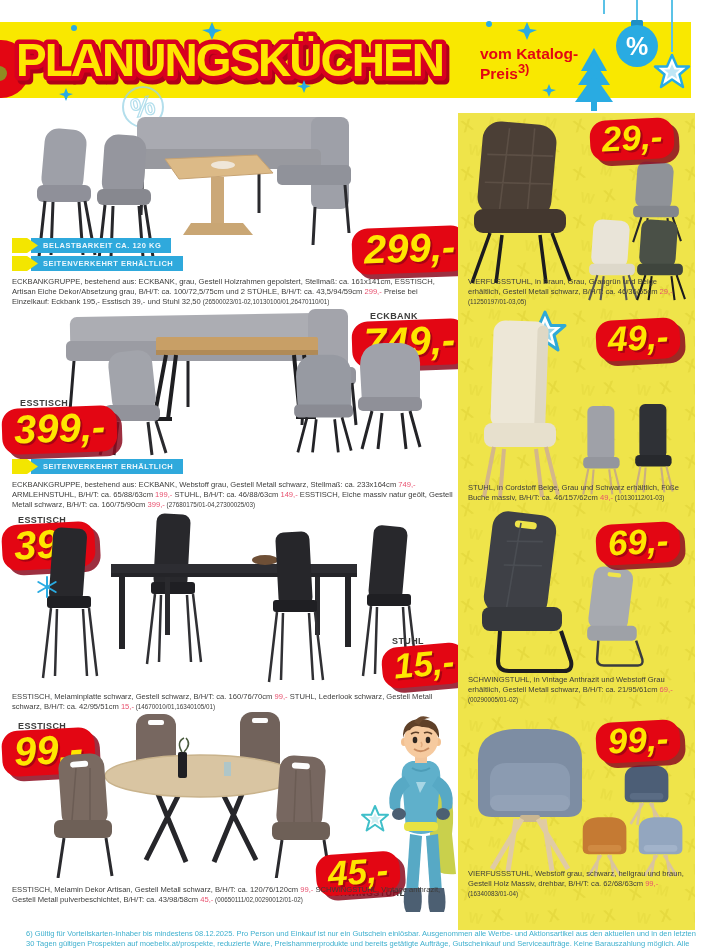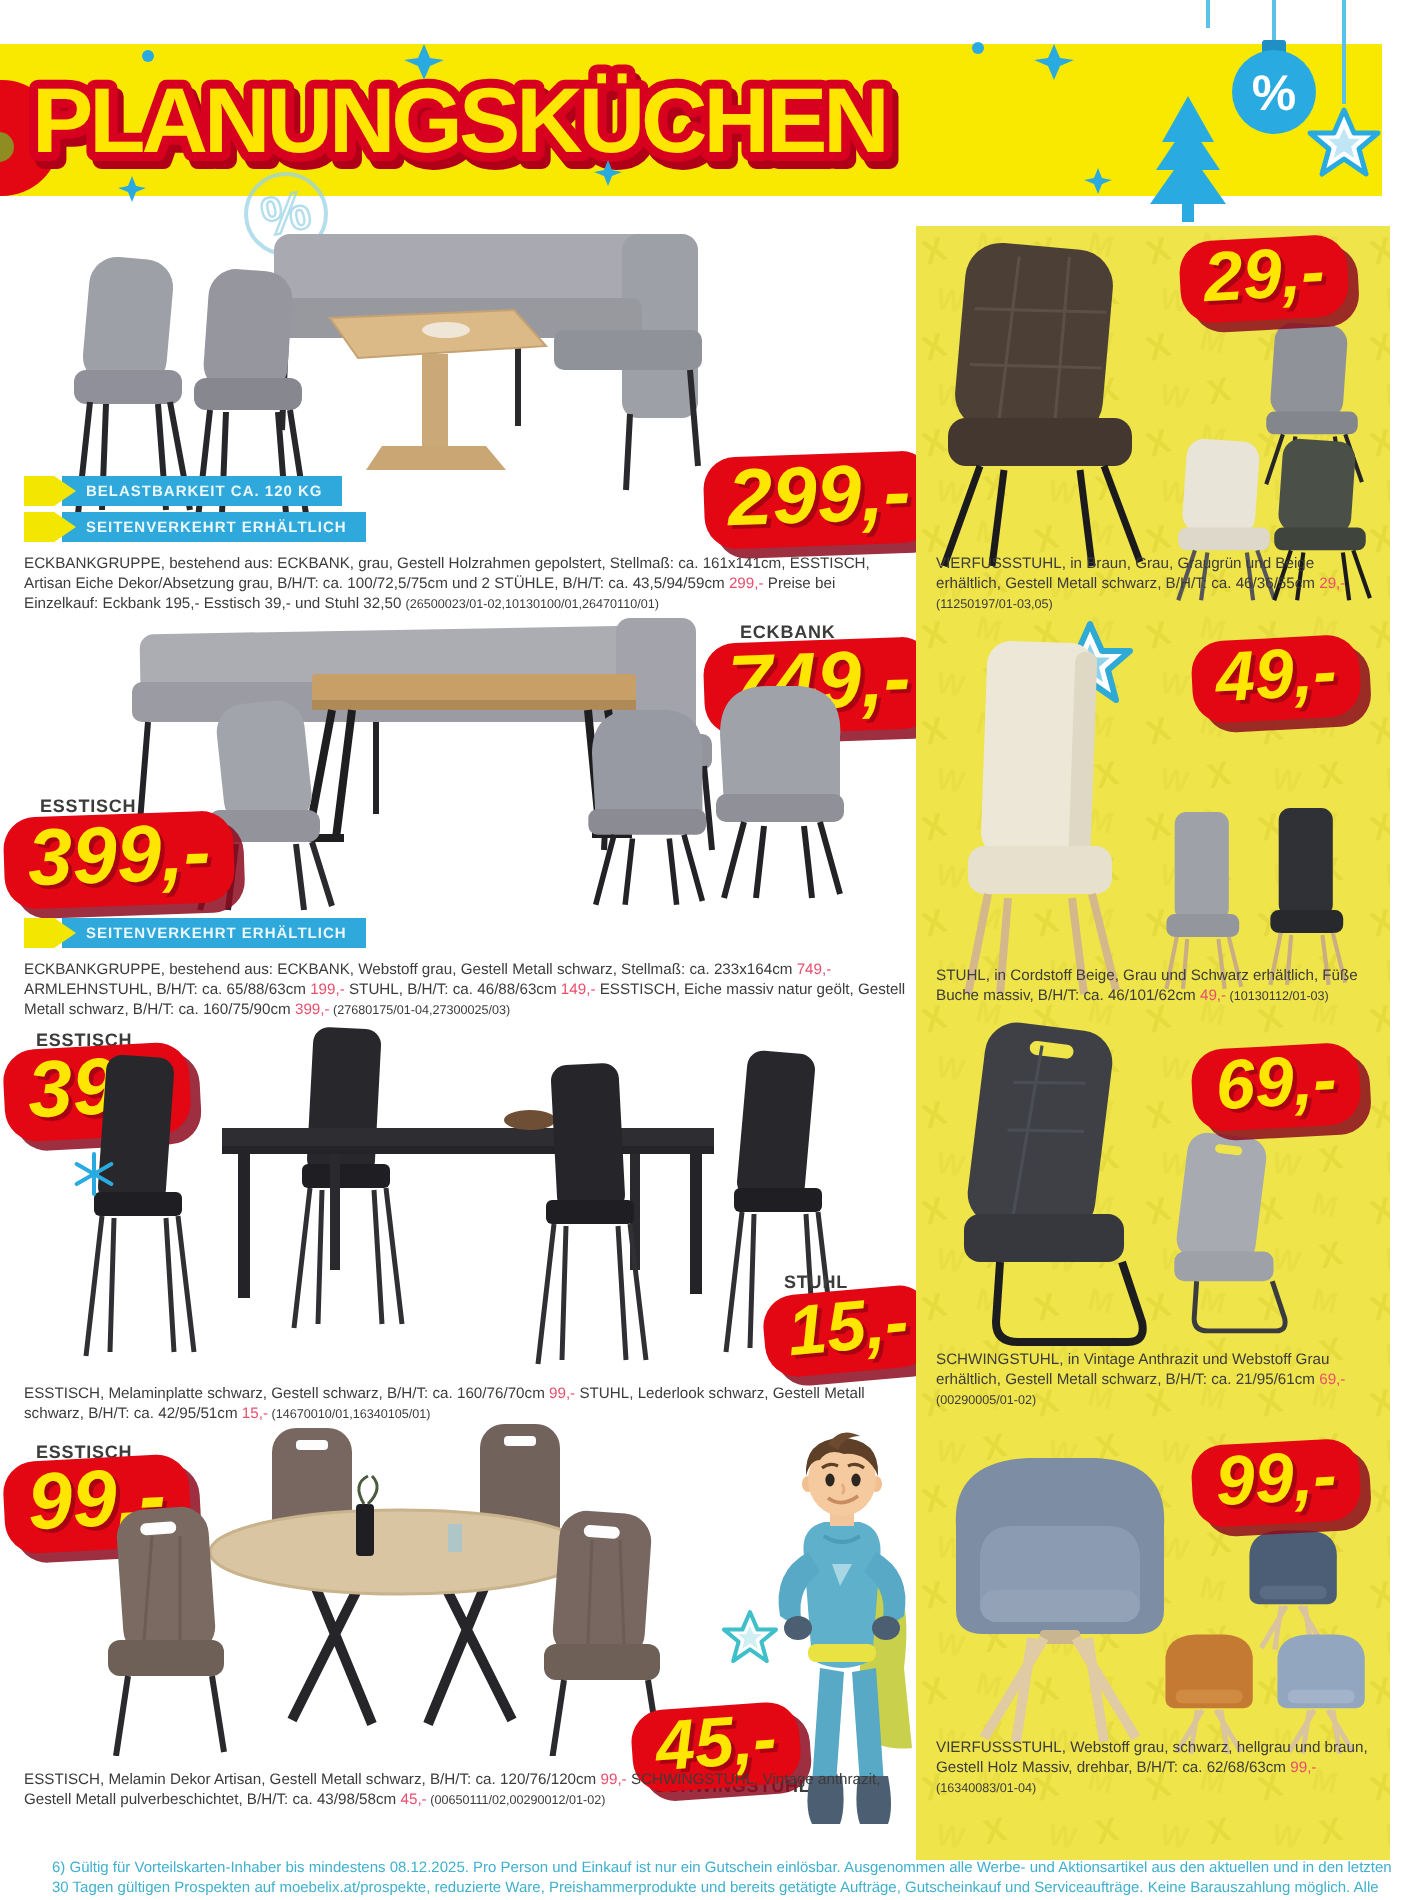--- a/index.html
+++ b/index.html
@@ -41,20 +41,24 @@
 
   <div class="abs banner"></div>
   <div class="abs blob"></div>
   <div class="abs blob2"></div>
 
   <svg class="abs" style="left:6px;top:28px" width="478" height="66" viewBox="0 0 478 66">
     <text class="tshadow" x="13" y="52">PLANUNGSKÜCHEN</text>
     <text class="tmain" x="10" y="48">PLANUNGSKÜCHEN</text>
   </svg>
 
+  <div class="abs subtitle">
+    <div>vom Katalog-</div>
+    <div><span>Preis</span><sup>3)</sup></div>
+  </div>
 
   <svg class="abs" style="left:0;top:0" width="701" height="125" viewBox="0 0 701 125">
     <line x1="604" y1="0" x2="604" y2="14" stroke="#5BC2E7" stroke-width="2"></line>
     <line x1="637" y1="0" x2="637" y2="22" stroke="#5BC2E7" stroke-width="2"></line>
     <line x1="672" y1="0" x2="672" y2="52" stroke="#5BC2E7" stroke-width="2"></line>
     <g>
       <rect x="631" y="20" width="12" height="7" rx="1.5" fill="#1F8FC4"></rect>
       <circle cx="637" cy="46" r="21" fill="#29ABE2"></circle>
       <text x="637" y="55" text-anchor="middle" font-size="25" font-weight="bold" fill="#FFFFFF" font-family="Liberation Sans, sans-serif">%</text>
     </g>
@@ -357,21 +361,21 @@
         <path d="M20,122 L10,172 M70,122 L82,170 M30,124 L26,172 M60,124 L66,172" stroke="#C9AE83" stroke-width="4" fill="none"></path>
       </g>
       <g transform="translate(54,2) scale(0.52)">
         <rect x="18" y="2" width="52" height="104" rx="11" fill="#2F3136"></rect>
         <rect x="10" y="100" width="70" height="22" rx="8" fill="#27292D"></rect>
         <path d="M20,122 L10,172 M70,122 L82,170 M30,124 L26,172 M60,124 L66,172" stroke="#C9AE83" stroke-width="4" fill="none"></path>
       </g>
     </svg>
     <div class="abs price p-med" style="left:138px;top:206px;transform:rotate(-3deg)">49,-</div>
     <p class="abs desc" style="left:10px;top:370px;width:222px">
-      <span>STUHL, in Cordstoff Beige, Grau und Schwarz erhältlich, Füße Buche massiv, B/H/T: ca. 46/101/62cm </span><span class="red">49,-</span><span class="art"> (10130112/01-03)</span>
+      <span>STUHL, in Cordstoff Beige, Grau und Schwarz erhältlich, Füße Buche massiv, B/H/T: ca. 46/157/62cm </span><span class="red">49,-</span><span class="art"> (10130112/01-03)</span>
     </p>
 
     <svg class="abs" style="left:6px;top:396px" width="122" height="172" viewBox="0 0 122 172">
       <rect x="24" y="4" width="64" height="102" rx="16" fill="#3E4046" transform="rotate(7 56 55)"></rect>
       <rect x="46" y="12" width="22" height="7" rx="3.5" fill="#EFE44A" transform="rotate(7 56 55)"></rect>
       <path d="M40,34 L76,30 M40,58 L78,54 M52,14 L48,100" stroke="#4A4D53" stroke-width="1.6" fill="none" transform="rotate(7 56 55)"></path>
       <rect x="18" y="98" width="80" height="24" rx="8" fill="#36383D"></rect>
       <path d="M36,122 L34,152 Q34,162 45,162 L100,162 Q109,162 107,152 L97,122" stroke="#1D1D20" stroke-width="4" fill="none"></path>
     </svg>
     <svg class="abs" style="left:118px;top:452px" width="86" height="122" viewBox="0 0 86 122">

